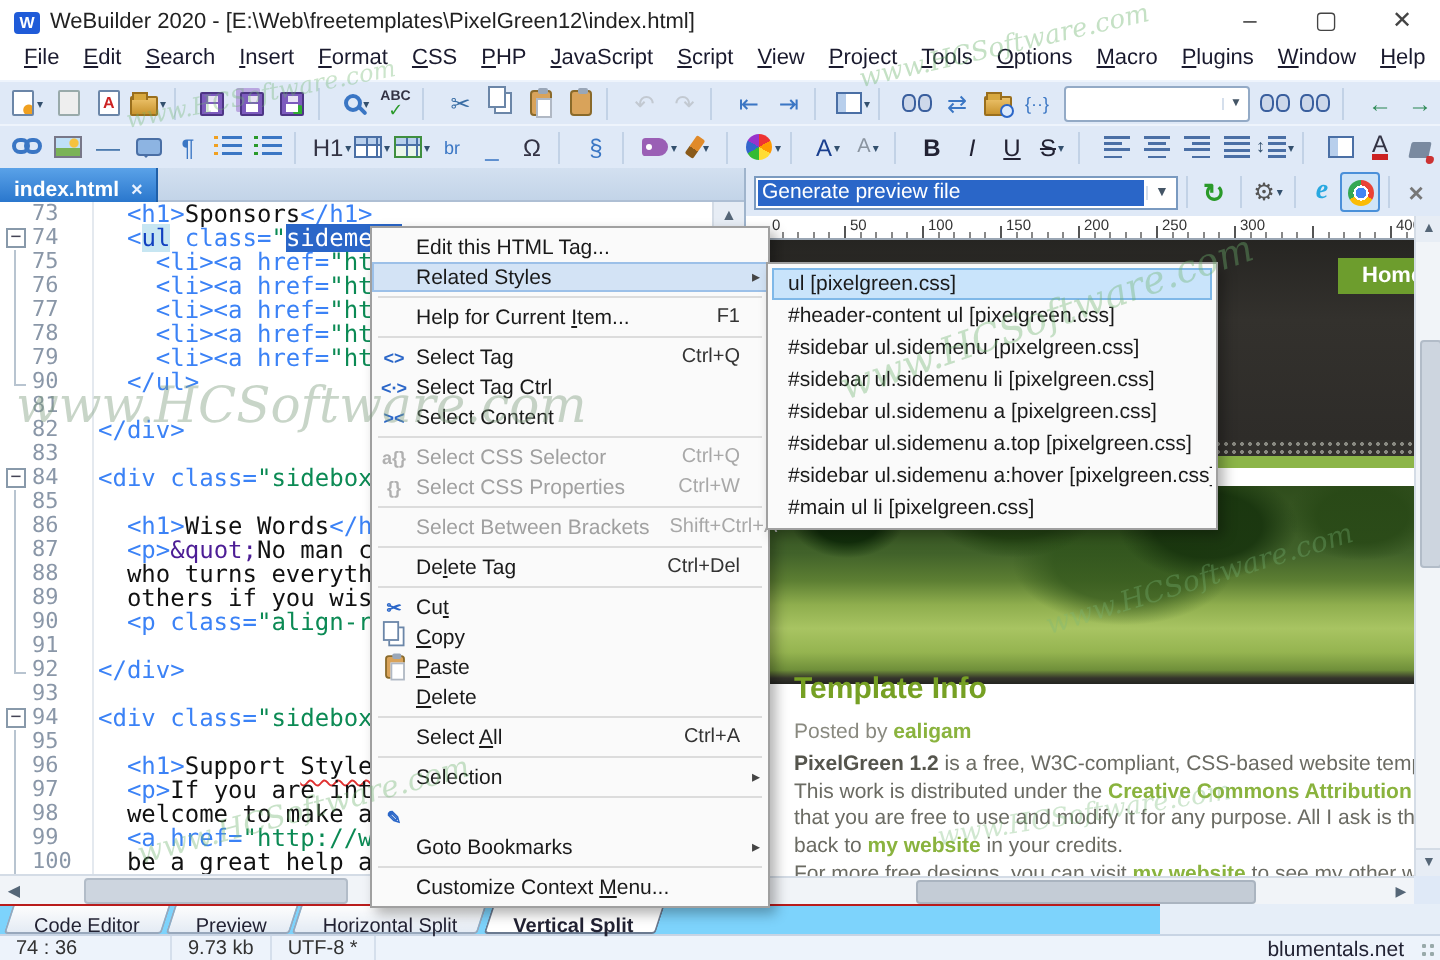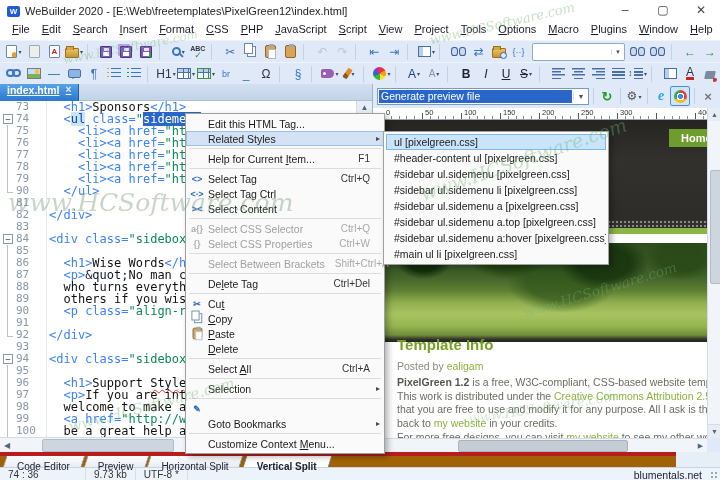--- a/index.html
+++ b/index.html
@@ -82,31 +82,31 @@
   .sh-aj{background:repeating-linear-gradient(180deg,#4a6fa5 0 1.5px,transparent 1.5px 3.2px);}
   .sh-ls{width:14px;height:11px;background:repeating-linear-gradient(180deg,#4a6fa5 0 1.5px,transparent 1.5px 3.2px) right/9px 11px no-repeat;}
   .sh-ls::after{content:"↕";position:absolute;left:-1px;top:0;font-size:9px;line-height:11px;color:#33506e;}
   .sh-bucket{width:10px;height:8px;background:#7a8aa0;transform:skewX(-12deg);border-radius:1px;margin-top:2px;}
   .sh-bucket::after{content:"";position:absolute;right:-3px;bottom:-3px;width:4px;height:4px;background:#cc3333;border-radius:0 50% 50% 50%;}
   .gl.uc-red{border-bottom:3px solid #cc2222;line-height:10px;}
   
   .lpane{position:absolute;left:0;top:84px;width:372px;height:368px;}
   .rpane{position:absolute;left:372px;top:84px;width:348px;height:368px;background:#dfe9f7;border-left:1px solid #9fb4cc;box-sizing:border-box;}
   .tabstrip{position:absolute;left:0;top:0;width:372px;height:17px;background:linear-gradient(#d3e0f0,#c3d4e8);border-bottom:1px solid #aebfd4;box-sizing:border-box;display:flex;}
-  .etab{height:17px;background:linear-gradient(#5aa2e8,#2a77cd);color:#fff;font-size:10.5px;font-weight:bold;display:flex;align-items:flex-start;padding:0 7px;border-right:1px solid #1f5fa8;text-decoration:underline;}
+  .etab{height:17px;background:linear-gradient(#5aa2e8,#2a77cd);color:#fff;font-size:10.5px;font-weight:bold;display:flex;align-items:flex-end;padding:0 7px;border-right:1px solid #1f5fa8;}
   .etab .x{margin-left:6px;font-weight:bold;font-size:10px;color:#eaf2ff;}
   .editor{position:absolute;left:0;top:17px;width:356px;height:336px;background:#fff;overflow:hidden;font-family:"DejaVu Sans Mono",monospace;}
   .cl{height:12px;line-height:12px;font-size:12px;display:flex;white-space:pre;}
   .fold{width:16px;flex:0 0 16px;position:relative;}
   .fold.fm-f::before{content:"−";position:absolute;left:3px;top:1px;width:8px;height:8px;border:1px solid #8899aa;background:#fff;font:9px/8px "DejaVu Sans Mono",monospace;text-align:center;color:#445;}
   .fold.fm-l::before{content:"";position:absolute;left:7px;top:0;bottom:0;border-left:1px solid #b8c4d0;}
   .fold.fm-e::before{content:"";position:absolute;left:7px;top:0;height:7px;width:5px;border-left:1px solid #b8c4d0;border-bottom:1px solid #b8c4d0;}
   .ln{width:26px;flex:0 0 26px;text-align:left;color:#8a97a8;font-size:11px;padding-right:4px;}
   .ctext{border-left:1px solid #e4e9ef;padding-left:2px;color:#000;}
-  .tk-t{color:#3b82f6;} .tk-x{color:#111;} .tk-s{color:#0b8a54;} .tk-e{color:#0f172a;}
+  .tk-t{color:#3b82f6;} .tk-x{color:#111;} .tk-s{color:#0b8a54;} .tk-e{color:#4c1d95;}
   .tk-m{color:#1040c0;background:#c7e6f2;}
   .tk-w{color:#fff;background:#2a66c8;}
   .tk-r{color:#111;text-decoration:underline wavy #e03030 1px;text-underline-offset:2px;}
   .edvs{position:absolute;left:356px;top:17px;width:16px;height:336px;background:#f1f4f8;border-left:1px solid #d4dce6;box-sizing:border-box;}
   .edvs .arr{height:14px;text-align:center;font-size:8px;color:#567;line-height:14px;background:#e7edf5;border-bottom:1px solid #d4dce6;}
   .edhs{position:absolute;left:0;top:353px;width:356px;height:15px;background:#f1f4f8;border-top:1px solid #d4dce6;box-sizing:border-box;display:flex;align-items:center;}
   .edhs .arr{width:14px;text-align:center;font-size:8px;color:#567;}
   .edhs .thumb{margin-left:28px;width:130px;height:11px;background:#cdd5df;border:1px solid #b2bcc8;border-radius:2px;}
   
   .pvtb{position:absolute;left:0;top:0;width:348px;height:24px;display:flex;align-items:center;padding-left:4px;box-sizing:border-box;}
@@ -136,21 +136,21 @@
      radial-gradient(60px 36px at 68% 20%,rgba(24,52,14,.9) 0 45%,transparent 75%),
      radial-gradient(50px 30px at 92% 15%,rgba(40,72,22,.85) 0 45%,transparent 75%),
      radial-gradient(70px 40px at 55% 38%,rgba(46,82,26,.7) 0 50%,transparent 80%),
      linear-gradient(180deg,#2f4d1c 0%,#41622a 34%,#5d7f33 48%,#8fae4e 60%,#a8c462 72%,#95b450 84%,#6f8f3a 93%,#35352c 97%,#232420 100%);}
   .pg-heading{position:absolute;left:14px;top:216px;font-size:15px;font-weight:bold;color:#76a024;}
   .pg-posted{position:absolute;left:14px;top:240px;font-size:10.5px;color:#8a8a80;}
   .pg-posted .plink{color:#8ab33e;}
   .pg-paras{position:absolute;left:14px;top:256px;width:340px;font-size:10.5px;color:#6b6b63;}
   .pline{height:13.7px;line-height:13.7px;white-space:nowrap;}
   .pline .pb{font-weight:bold;color:#55554d;}
-  .plink{color:#8ab33e;}
+  .plink{color:#8ab33e;font-weight:bold;}
   .pvvs{position:absolute;left:334px;top:24px;width:14px;height:330px;background:#f1f4f8;border-left:1px solid #d4dce6;box-sizing:border-box;}
   .pvvs .arr{height:13px;text-align:center;font-size:7px;color:#567;line-height:13px;background:#e7edf5;}
   .pvvs .arr.dn{position:absolute;bottom:0;left:0;right:0;border-top:1px solid #d4dce6;}
   .pvvs .thumb{position:absolute;left:2px;top:62px;width:9px;height:112px;background:#cdd5df;border:1px solid #b2bcc8;border-radius:2px;}
   .pvhs{position:absolute;left:0;top:354px;width:334px;height:14px;background:#f1f4f8;border-top:1px solid #d4dce6;box-sizing:border-box;display:flex;align-items:center;}
   .pvhs .arr{width:13px;text-align:center;font-size:7px;color:#567;}
   .pvhs .thumb{margin-left:72px;width:168px;height:10px;background:#c4ccd6;border:1px solid #aab4c0;border-radius:2px;}
   
   .cmenu{position:absolute;left:185px;top:113px;width:200px;background:#fafafa;border:1px solid #a0a0a0;
          box-shadow:3px 3px 6px rgba(0,0,0,.3);z-index:50;padding:2px 0;box-sizing:border-box;}
@@ -163,21 +163,21 @@
   .mlabel{flex:1;white-space:nowrap;}
   .maccel{color:#333;font-size:10px;padding-left:10px;}
   .mitem.dis .maccel{color:#a8a8a8;}
   .msub{width:10px;font-size:8px;color:#444;text-align:right;}
   .msep{height:1px;background:#dcdcdc;margin:2px 3px;}
   .smenu{position:absolute;left:383px;top:131px;width:226px;background:#fafafa;border:1px solid #a0a0a0;
          box-shadow:3px 3px 6px rgba(0,0,0,.3);z-index:60;padding:2px;box-sizing:border-box;}
   .smitem{height:16px;line-height:16px;font-size:10.5px;color:#1a1a1a;padding:0 8px;white-space:nowrap;overflow:hidden;}
   .smitem.sel{background:#c9e4fb;outline:1px solid #7fb8e8;outline-offset:-1px;}
   
-  .btabs{position:absolute;left:0;top:452px;width:676px;height:15px;background:#a16207;border-top:4px solid #b91c1c;display:flex;padding-left:4px;box-sizing:border-box;}
+  .btabs{position:absolute;left:0;top:452px;width:580px;height:15px;background:#7dd3fc;border-top:1px solid #b91c1c;display:flex;padding-left:4px;box-sizing:border-box;}
   .btab{position:relative;padding:0 13px;height:14px;margin-right:2px;}
   .btab::before{content:"";position:absolute;inset:0;background:linear-gradient(#fdfdfd,#e4ebf4);border:1px solid #98a8bc;border-top:none;transform:skewX(-18deg);border-radius:0 0 2px 2px;}
   .btab.act::before{background:#fff;border-color:#6a7a90;}
   .btl{position:relative;font-size:10px;line-height:14px;color:#223;z-index:1;}
   .btab.act .btl{font-weight:bold;}
   .statusbar{position:absolute;left:0;top:467px;width:720px;height:13px;background:#edf3fb;border-top:1px solid #c8d4e4;display:flex;align-items:center;font-size:10px;color:#333;}
   .scell{padding:0 8px;border-right:1px solid #d5dfec;height:100%;display:flex;align-items:center;}
   .scell.c1{width:86px;box-sizing:border-box;}
   .scell.flex{flex:1;border-right:none;}
   .sbrand{padding-right:18px;font-size:10.5px;color:#223;}

